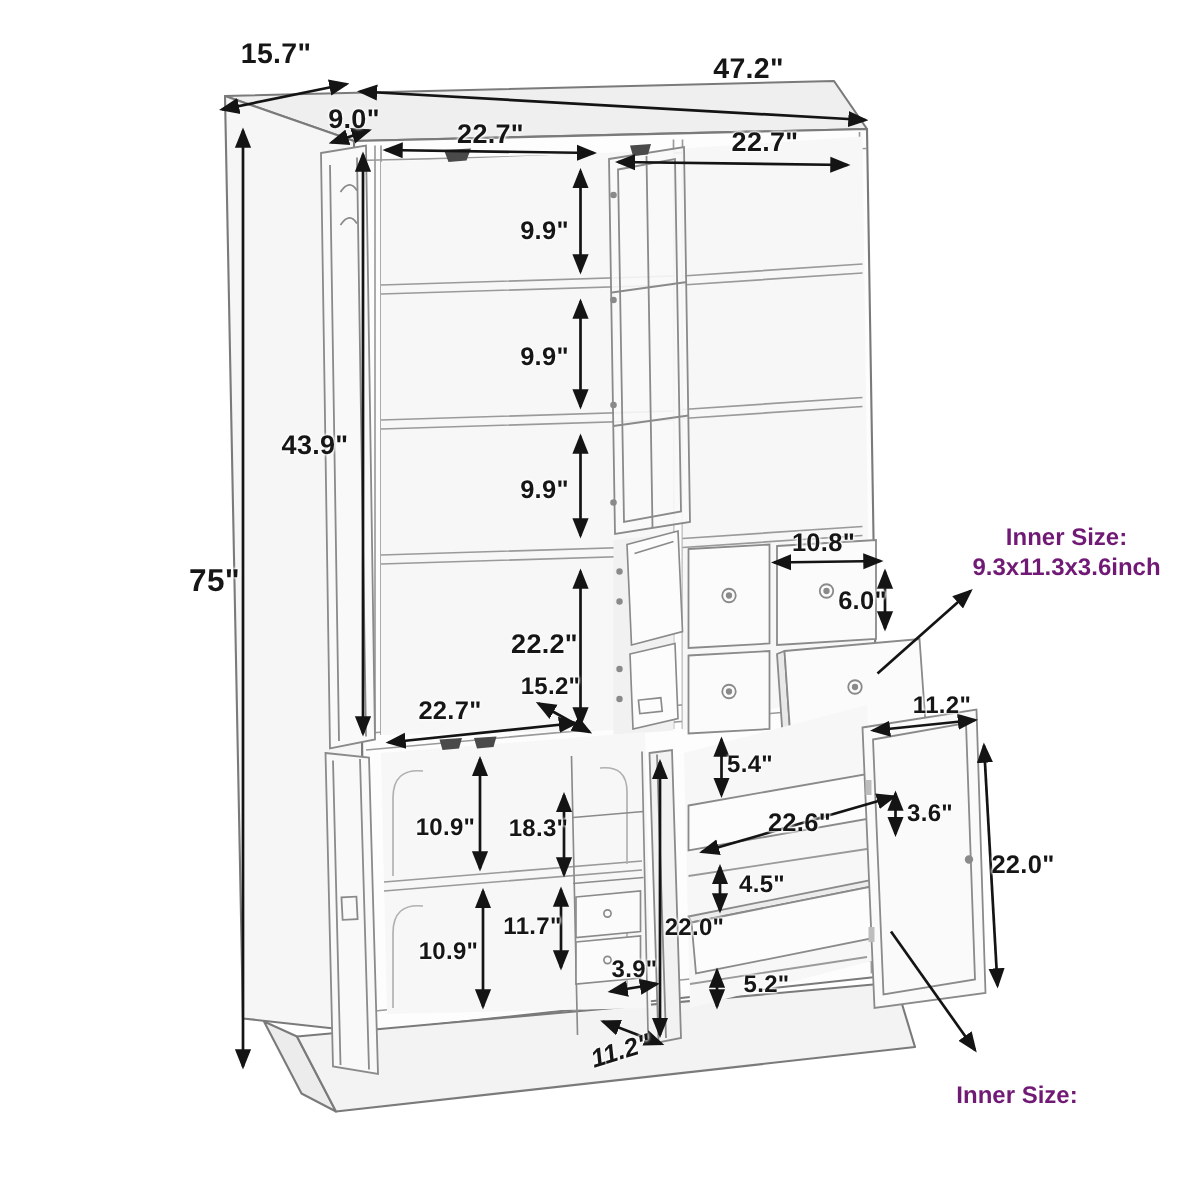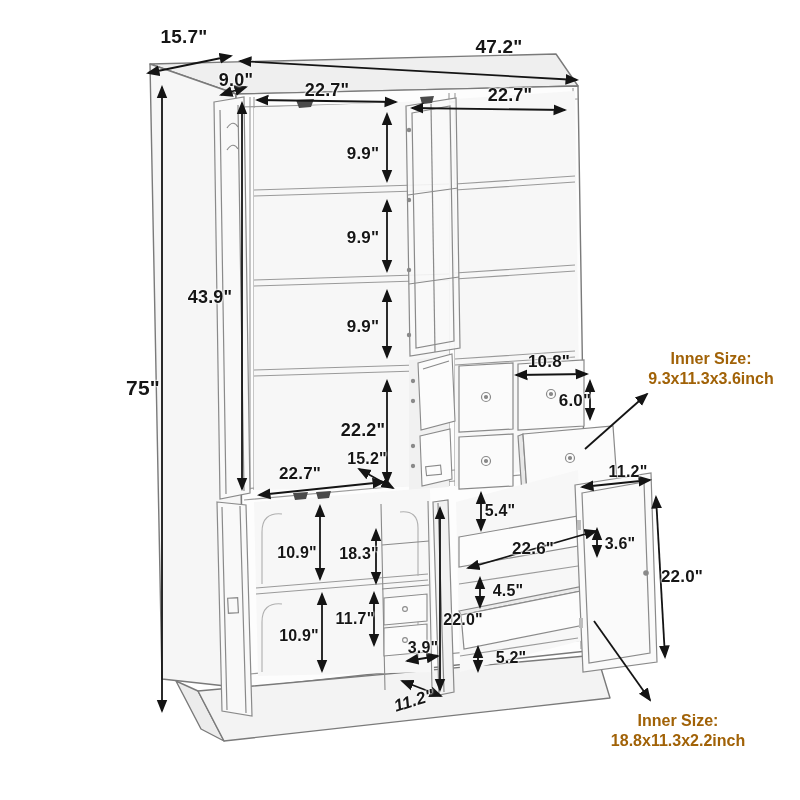--- a/index.html
+++ b/index.html
@@ -10,21 +10,21 @@
   #drawing{position:absolute;left:0;top:0;}
   #label-layer{position:absolute;left:0;top:0;width:800px;height:800px;pointer-events:none;}
   .dim-label{
     position:absolute;font-weight:bold;color:#161616;white-space:nowrap;line-height:1.05;
     transform:translate(-50%,-50%);
     text-shadow:0 0 2px #fff,0 0 2px #fff,0 0 3px #fff;
     letter-spacing:0.2px;
   }
   .dim-label.italic{font-style:italic;}
   .note-label{
-    position:absolute;font-weight:bold;color:#a16207;text-align:center;line-height:1.22;
+    position:absolute;font-weight:bold;color:#701a75;text-align:center;line-height:1.22;
     transform:translate(-50%,-50%);white-space:nowrap;
     text-shadow:0 0 2px #fff,0 0 2px #fff;
   }
 </style>
 </head>
 <body>
 
 <div id="stage">
 
   <svg id="drawing" width="800" height="800" viewBox="0 0 800 800" xmlns="http://www.w3.org/2000/svg">
@@ -232,16 +232,15 @@
       <div class="dim-label" style="left: 423px; top: 648px; font-size: 16px;">3.9"</div>
       <div class="dim-label" style="left: 511px; top: 658px; font-size: 16px;">5.2"</div>
       <div class="dim-label" style="left: 682px; top: 577px; font-size: 17px;">22.0"</div>
       <div class="dim-label italic" style="left: 414px; top: 701px; font-size: 17px; transform: translate(-50%, -50%) rotate(-17deg);">11.2"</div>
       <div class="note-label" style="left: 711px; top: 369px; font-size: 16px;">
         <div>Inner Size:</div>
         <div>9.3x11.3x3.6inch</div>
       </div>
       <div class="note-label" style="left: 678px; top: 731px; font-size: 16px;">
         <div>Inner Size:</div>
-        <div>18.8x11.3x2.2inch</div>
       </div>
     </div>
 </div>
 
 </body></html>

